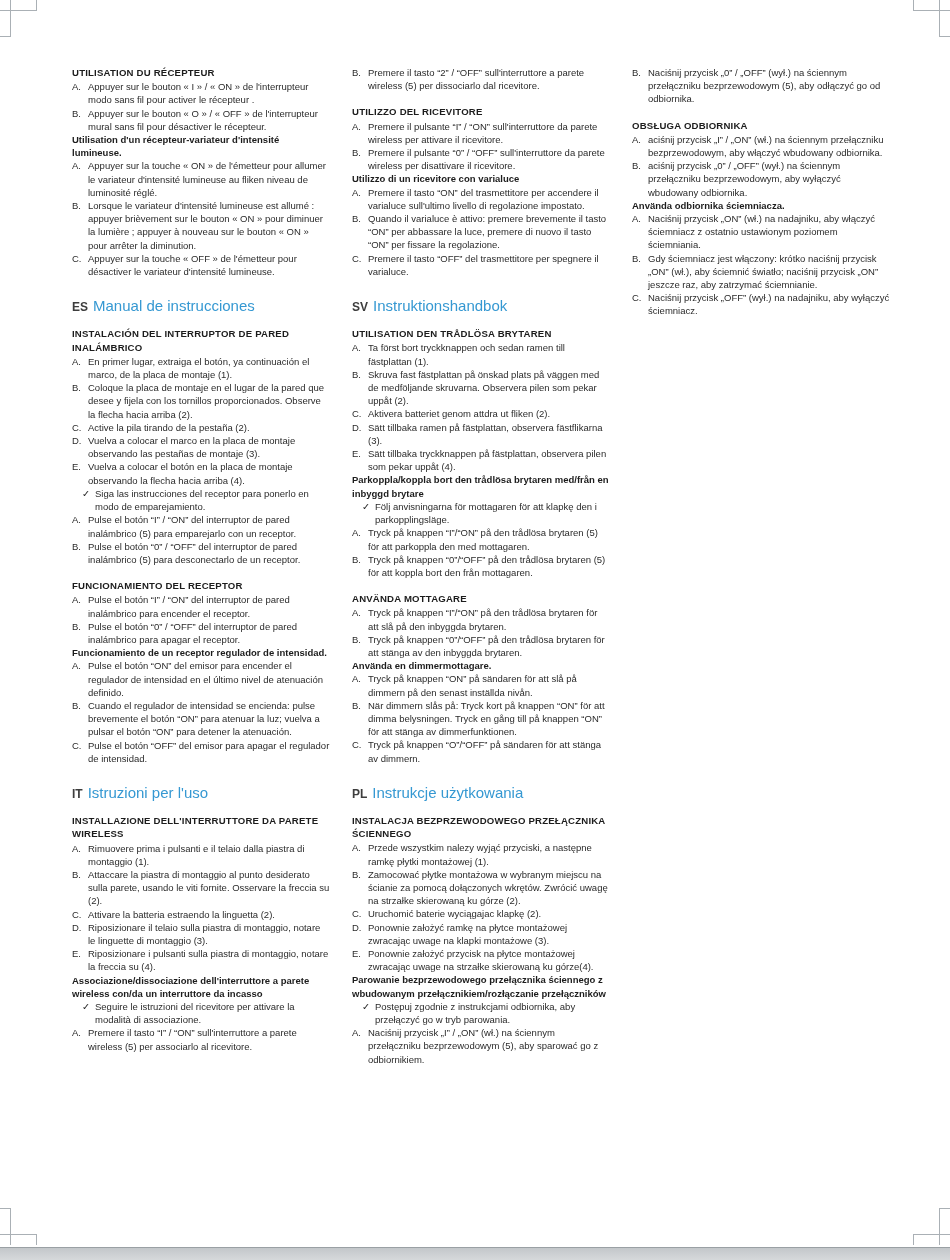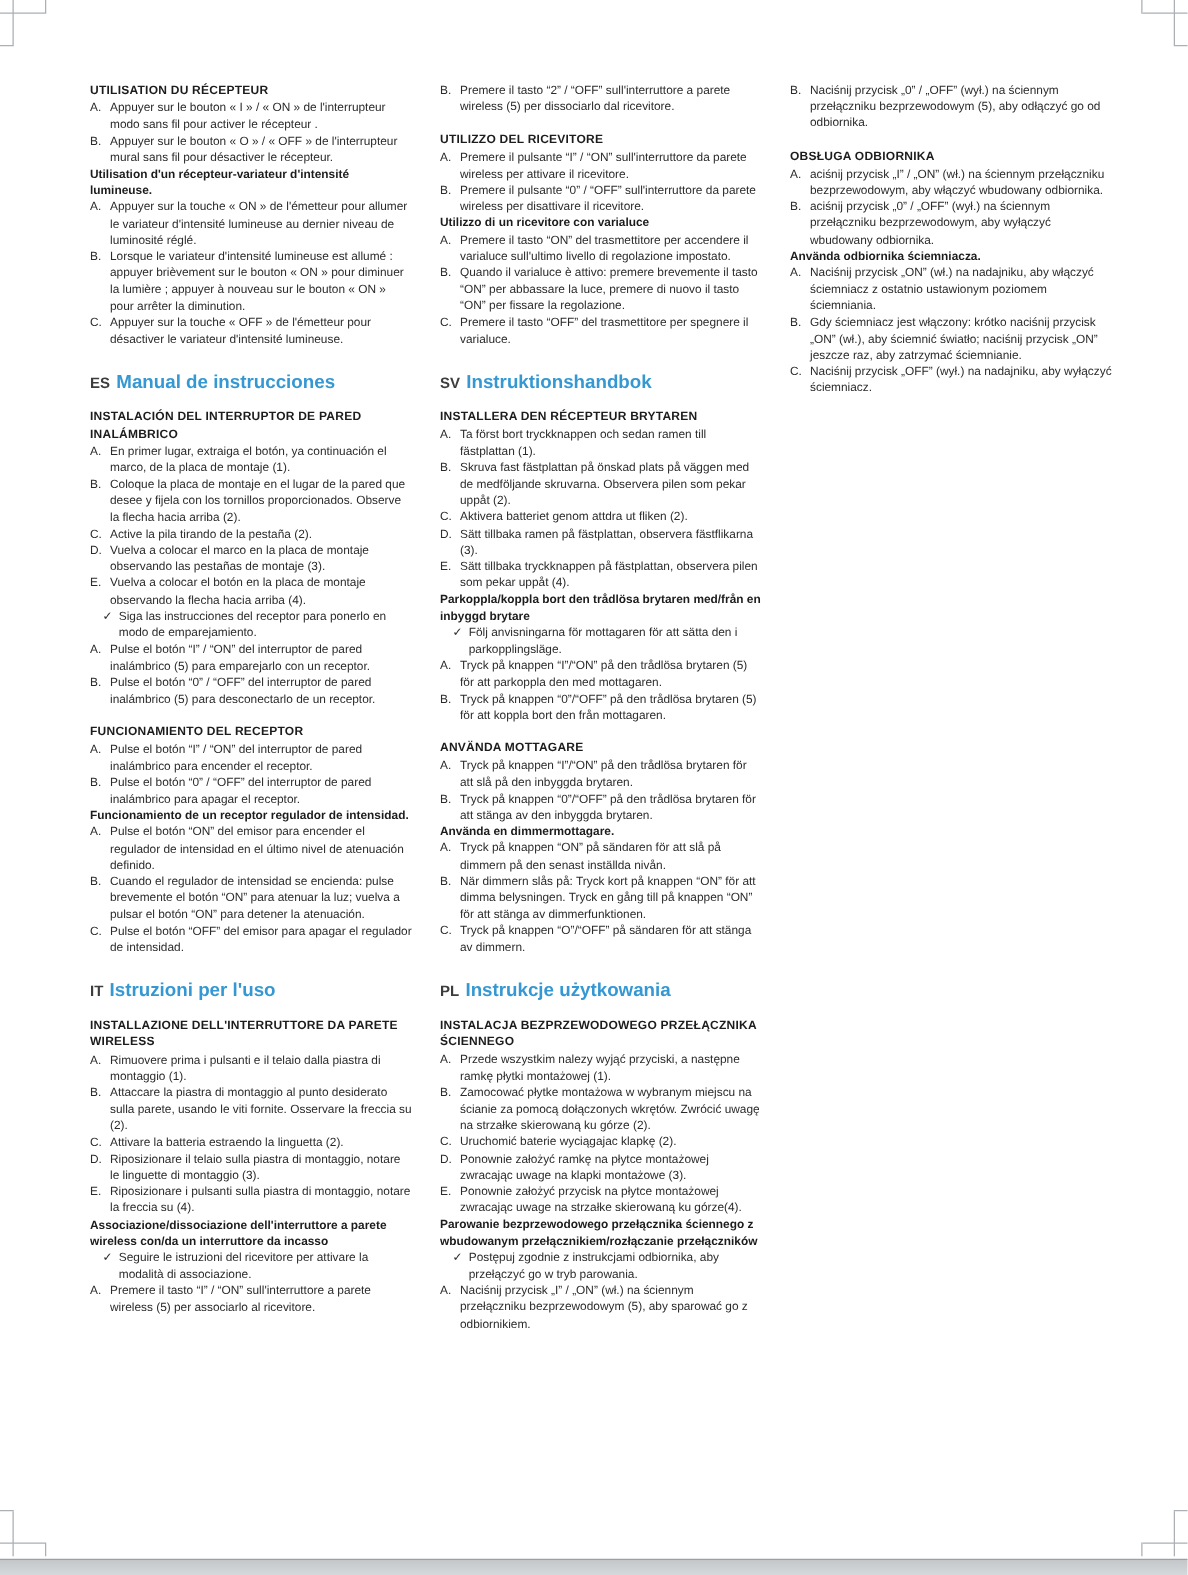--- a/index.html
+++ b/index.html
@@ -40,21 +40,21 @@
   .bold { font-weight: bold; color: #1c1c1c; }
 
   .lang-header { margin-top: 21px; margin-bottom: 8px; }
   .lang-code {
     font-weight: bold;
     font-size: 12px;
     color: #3d3d3d;
     margin-right: 5px;
   }
   .lang-title {
-    font-weight: bold;
+    font-weight: normal;
     font-size: 15px;
     color: var(--accent, #3598d2);
   }
 
   .list-item { display: flex; }
   .item-label { flex: 0 0 16px; }
   .item-text { flex: 1; }
 
   .check-item { display: flex; padding-left: 10px; }
   .check-mark { flex: 0 0 13px; }
@@ -132,21 +132,21 @@
           <span class="item-label">A.</span>
           <span class="item-text">Appuyer sur le bouton « I » / « ON » de l'interrupteur modo sans fil pour activer le récepteur .</span>
         </div>
         <div class="list-item">
           <span class="item-label">B.</span>
           <span class="item-text">Appuyer sur le bouton « O » / « OFF » de l'interrupteur mural sans fil pour désactiver le récepteur.</span>
         </div>
         <div class="bold">Utilisation d'un récepteur-variateur d'intensité lumineuse.</div>
         <div class="list-item">
           <span class="item-label">A.</span>
-          <span class="item-text">Appuyer sur la touche « ON » de l'émetteur pour allumer le variateur d'intensité lumineuse au dernier niveau de luminosité réglé.</span>
+          <span class="item-text">Appuyer sur la touche « ON » de l'émetteur pour allumer le variateur d'intensité lumineuse au fliken niveau de luminosité réglé.</span>
         </div>
         <div class="list-item">
           <span class="item-label">B.</span>
           <span class="item-text">Lorsque le variateur d'intensité lumineuse est allumé : appuyer brièvement sur le bouton « ON » pour diminuer la lumière ; appuyer à nouveau sur le bouton « ON » pour arrêter la diminution.</span>
         </div>
         <div class="list-item">
           <span class="item-label">C.</span>
           <span class="item-text">Appuyer sur la touche « OFF » de l'émetteur pour désactiver le variateur d'intensité lumineuse.</span>
         </div>
         <div class="lang-header"><span class="lang-code">ES</span><span class="lang-title">Manual de instrucciones</span></div>
@@ -258,21 +258,21 @@
         </div>
         <div class="list-item">
           <span class="item-label">B.</span>
           <span class="item-text">Quando il varialuce è attivo: premere brevemente il tasto “ON” per abbassare la luce, premere di nuovo il tasto “ON” per fissare la regolazione.</span>
         </div>
         <div class="list-item">
           <span class="item-label">C.</span>
           <span class="item-text">Premere il tasto “OFF” del trasmettitore per spegnere il varialuce.</span>
         </div>
         <div class="lang-header"><span class="lang-code">SV</span><span class="lang-title">Instruktionshandbok</span></div>
-        <div class="h1">INSTALLERA DEN RÉCEPTEUR BRYTAREN</div>
+        <div class="h1">UTILISATION DEN TRÅDLÖSA BRYTAREN</div>
         <div class="list-item">
           <span class="item-label">A.</span>
           <span class="item-text">Ta först bort tryckknappen och sedan ramen till fästplattan (1).</span>
         </div>
         <div class="list-item">
           <span class="item-label">B.</span>
           <span class="item-text">Skruva fast fästplattan på önskad plats på väggen med de medföljande skruvarna. Observera pilen som pekar uppåt (2).</span>
         </div>
         <div class="list-item">
           <span class="item-label">C.</span>
@@ -282,21 +282,21 @@
           <span class="item-label">D.</span>
           <span class="item-text">Sätt tillbaka ramen på fästplattan, observera fästflikarna (3).</span>
         </div>
         <div class="list-item">
           <span class="item-label">E.</span>
           <span class="item-text">Sätt tillbaka tryckknappen på fästplattan, observera pilen som pekar uppåt (4).</span>
         </div>
         <div class="bold">Parkoppla/koppla bort den trådlösa brytaren med/från en inbyggd brytare</div>
         <div class="check-item">
           <span class="check-mark">✓</span>
-          <span class="item-text">Följ anvisningarna för mottagaren för att sätta den i parkopplingsläge.</span>
+          <span class="item-text">Följ anvisningarna för mottagaren för att klapkę den i parkopplingsläge.</span>
         </div>
         <div class="list-item">
           <span class="item-label">A.</span>
           <span class="item-text">Tryck på knappen “I”/“ON” på den trådlösa brytaren (5) för att parkoppla den med mottagaren.</span>
         </div>
         <div class="list-item">
           <span class="item-label">B.</span>
           <span class="item-text">Tryck på knappen “0”/“OFF” på den trådlösa brytaren (5) för att koppla bort den från mottagaren.</span>
         </div>
         <div class="h1">ANVÄNDA MOTTAGARE</div>

